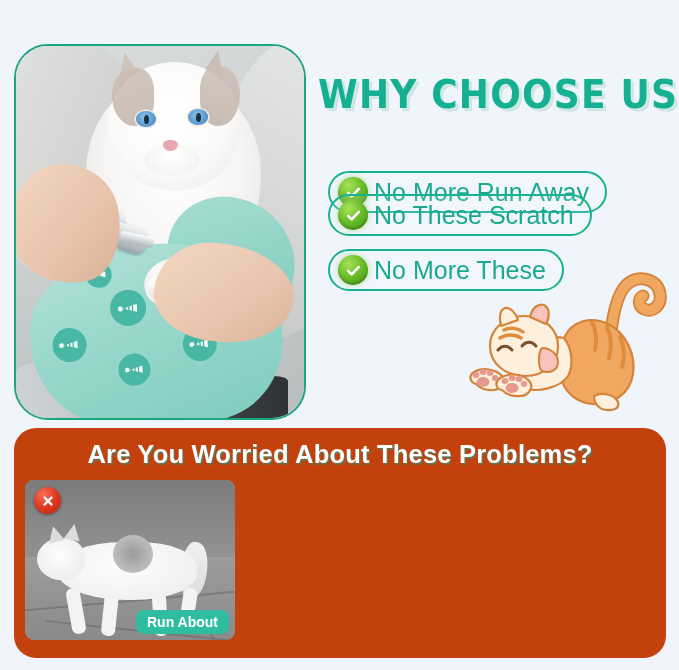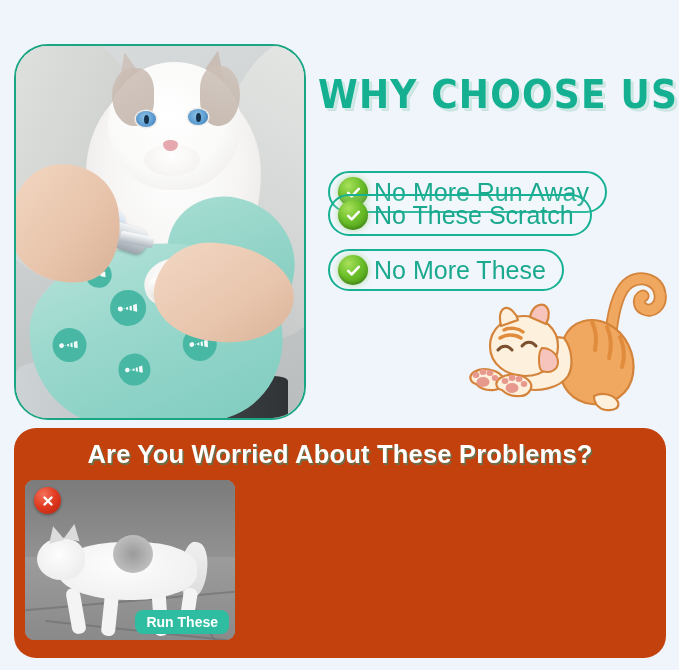--- a/index.html
+++ b/index.html
@@ -507,21 +507,21 @@
           <div class="ph1-spot"></div>
           <div class="ph1-head"></div>
           <div class="ph1-ear" style="left:22px; top:46px; transform:rotate(-14deg);"></div>
           <div class="ph1-ear" style="left:40px; top:44px; transform:rotate(10deg);"></div>
         </div>
         <div class="x-badge">
           <svg width="14" height="14" viewBox="0 0 24 24">
               <path d="M6 6 L18 18 M18 6 L6 18" stroke="#ffffff" stroke-width="4.2" stroke-linecap="round"></path>
             </svg>
         </div>
-        <div class="p-label">Run These</div>
+        <div class="p-label">Run About</div>
       </div>
 
 
 
     </div>
   </div>
 
 </div>
 
 </body></html>

